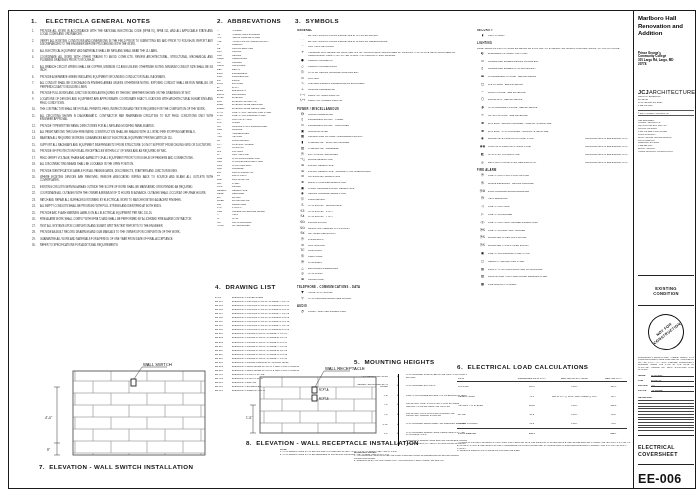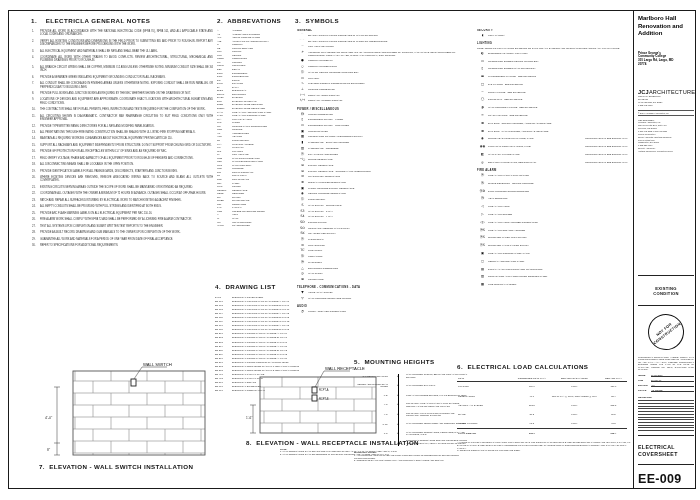--- a/index.html
+++ b/index.html
@@ -1315,17 +1315,17 @@
         <div class="revline"></div>
           <div class="revline"></div>
           <div class="revline"></div>
       </div>
       <div class="tb-hr"></div>
       <div class="tb-sheetname">
         <div>ELECTRICAL</div>
         <div>COVERSHEET</div>
       </div>
       <div class="tb-hr"></div>
-      <div class="tb-number">EE-009</div>
+      <div class="tb-number">EE-006</div>
     </aside>
 
   </div>
 </div>
 
 </body></html>

